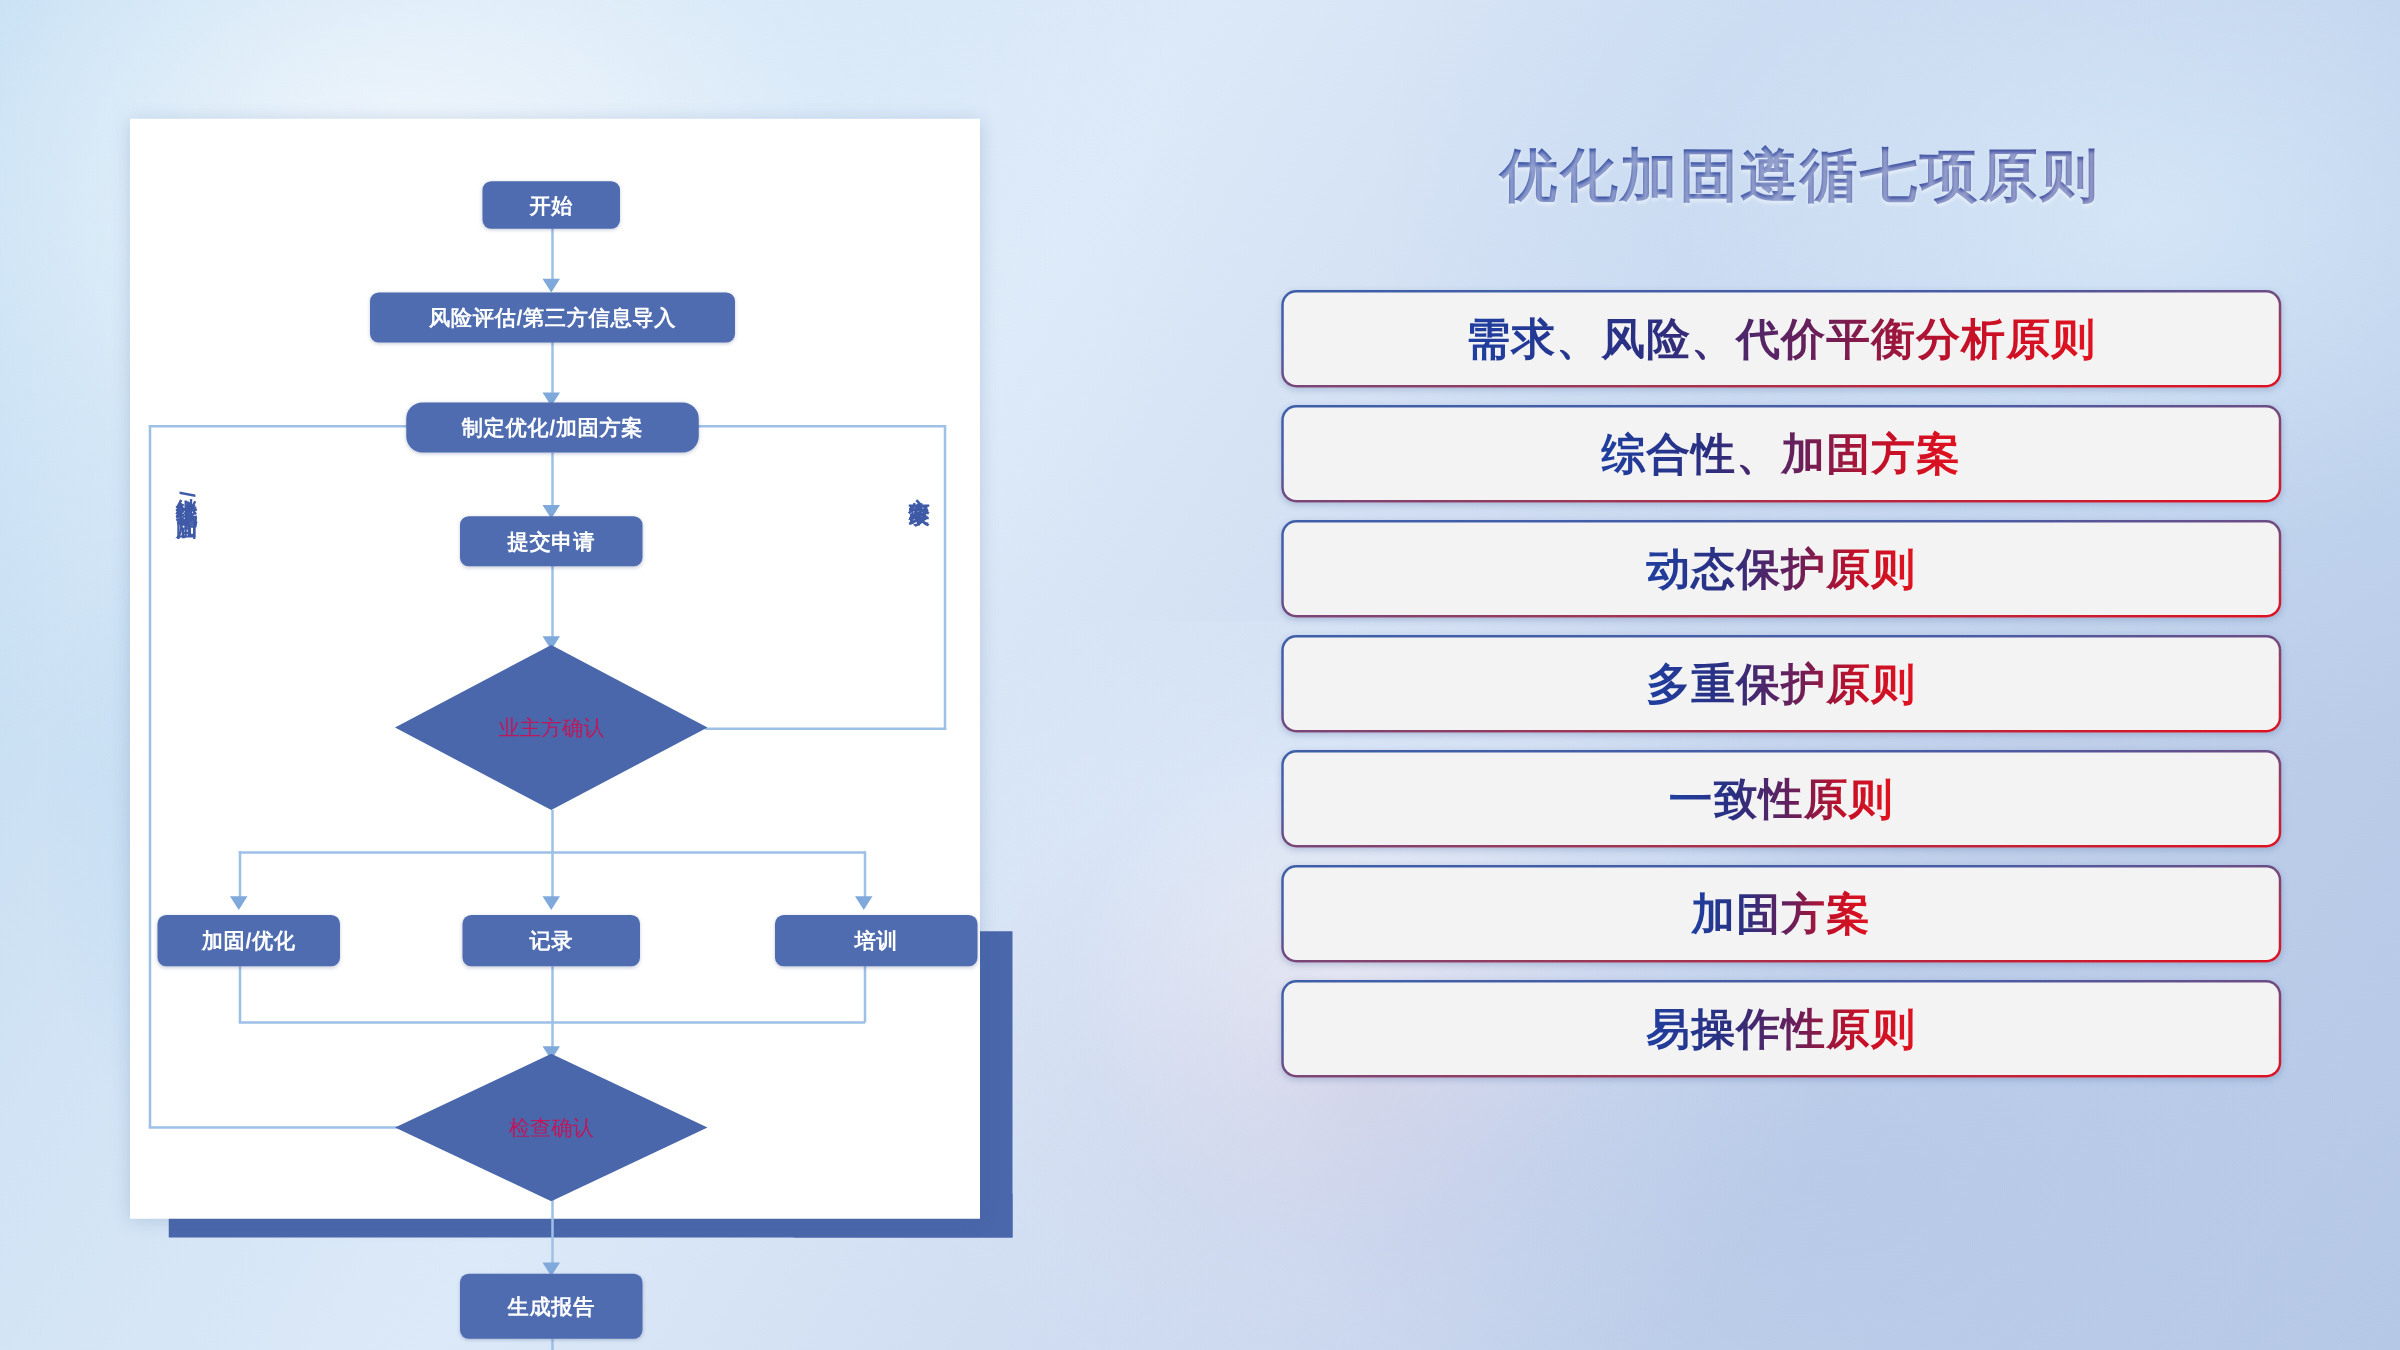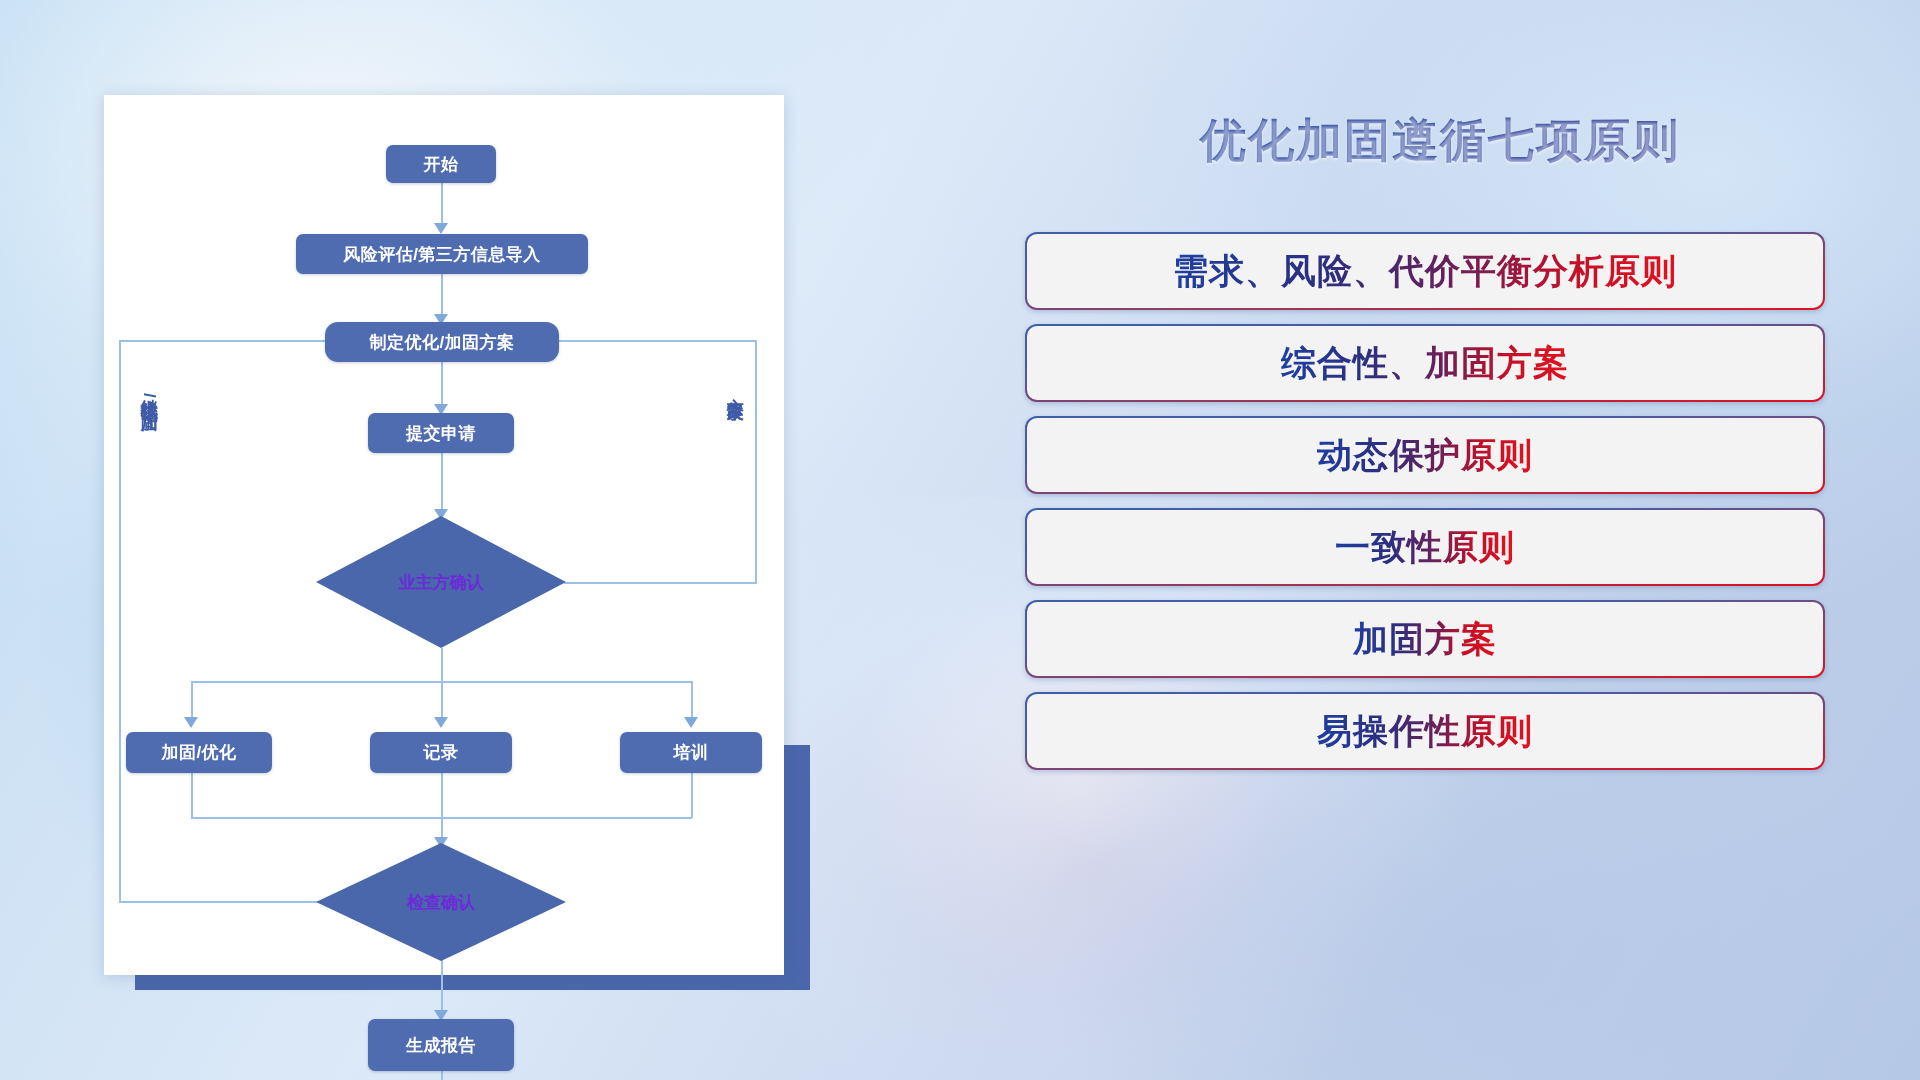--- a/index.html
+++ b/index.html
@@ -64,21 +64,21 @@
     border-radius:7px;
     display:flex;align-items:center;justify-content:center;
     font-size:17px;font-weight:bold;
     letter-spacing:.5px;
     box-shadow:0 1px 3px rgba(40,60,110,.25);
     white-space:nowrap;
   }
   .diamond{
     position:absolute;
     display:flex;align-items:center;justify-content:center;
-    color:#6d28d9;font-size:17px;font-weight:bold;white-space:nowrap;
+    color:#be185d;font-size:17px;font-weight:normal;white-space:nowrap;
   }
   .diamond .dshape{
     position:absolute;inset:0;
     background:#4a67ab;
     clip-path:polygon(50% 0,100% 50%,50% 100%,0 50%);
   }
   .diamond .dlabel{position:relative;z-index:1;}
 
   .vlabel{
     position:absolute;
@@ -214,21 +214,21 @@
       </div>
 
       <div class="node" style="left:22px;top:637px;width:146px;height:41px;">
         <span>加固/优化</span>
       </div>
 
       <div class="node" style="left:266px;top:637px;width:142px;height:41px;">
         <span>记录</span>
       </div>
 
-      <div class="node" style="left:516px;top:637px;width:142px;height:41px;">
+      <div class="node" style="left:516px;top:637px;width:162px;height:41px;">
         <span>培训</span>
       </div>
 
       <div class="diamond" style="left:212px;top:748px;width:250px;height:118px;">
         <div class="dshape"></div>
         <span class="dlabel">检查确认</span>
       </div>
 
       <div class="node" style="left:264px;top:924px;width:146px;height:52px;font-family:Liberation Serif, serif;">
         <span>生成报告</span>
@@ -259,20 +259,25 @@
         <span class="pcard-text">综合性、加固方案</span>
       </div>
     </div>
 
     <div class="pcard">
       <div class="pcard-inner">
         <span class="pcard-text">动态保护原则</span>
       </div>
     </div>
 
+    <div class="pcard">
+      <div class="pcard-inner">
+        <span class="pcard-text">多重保护原则</span>
+      </div>
+    </div>
 
     <div class="pcard">
       <div class="pcard-inner">
         <span class="pcard-text">一致性原则</span>
       </div>
     </div>
 
     <div class="pcard">
       <div class="pcard-inner">
         <span class="pcard-text">加固方案</span>

